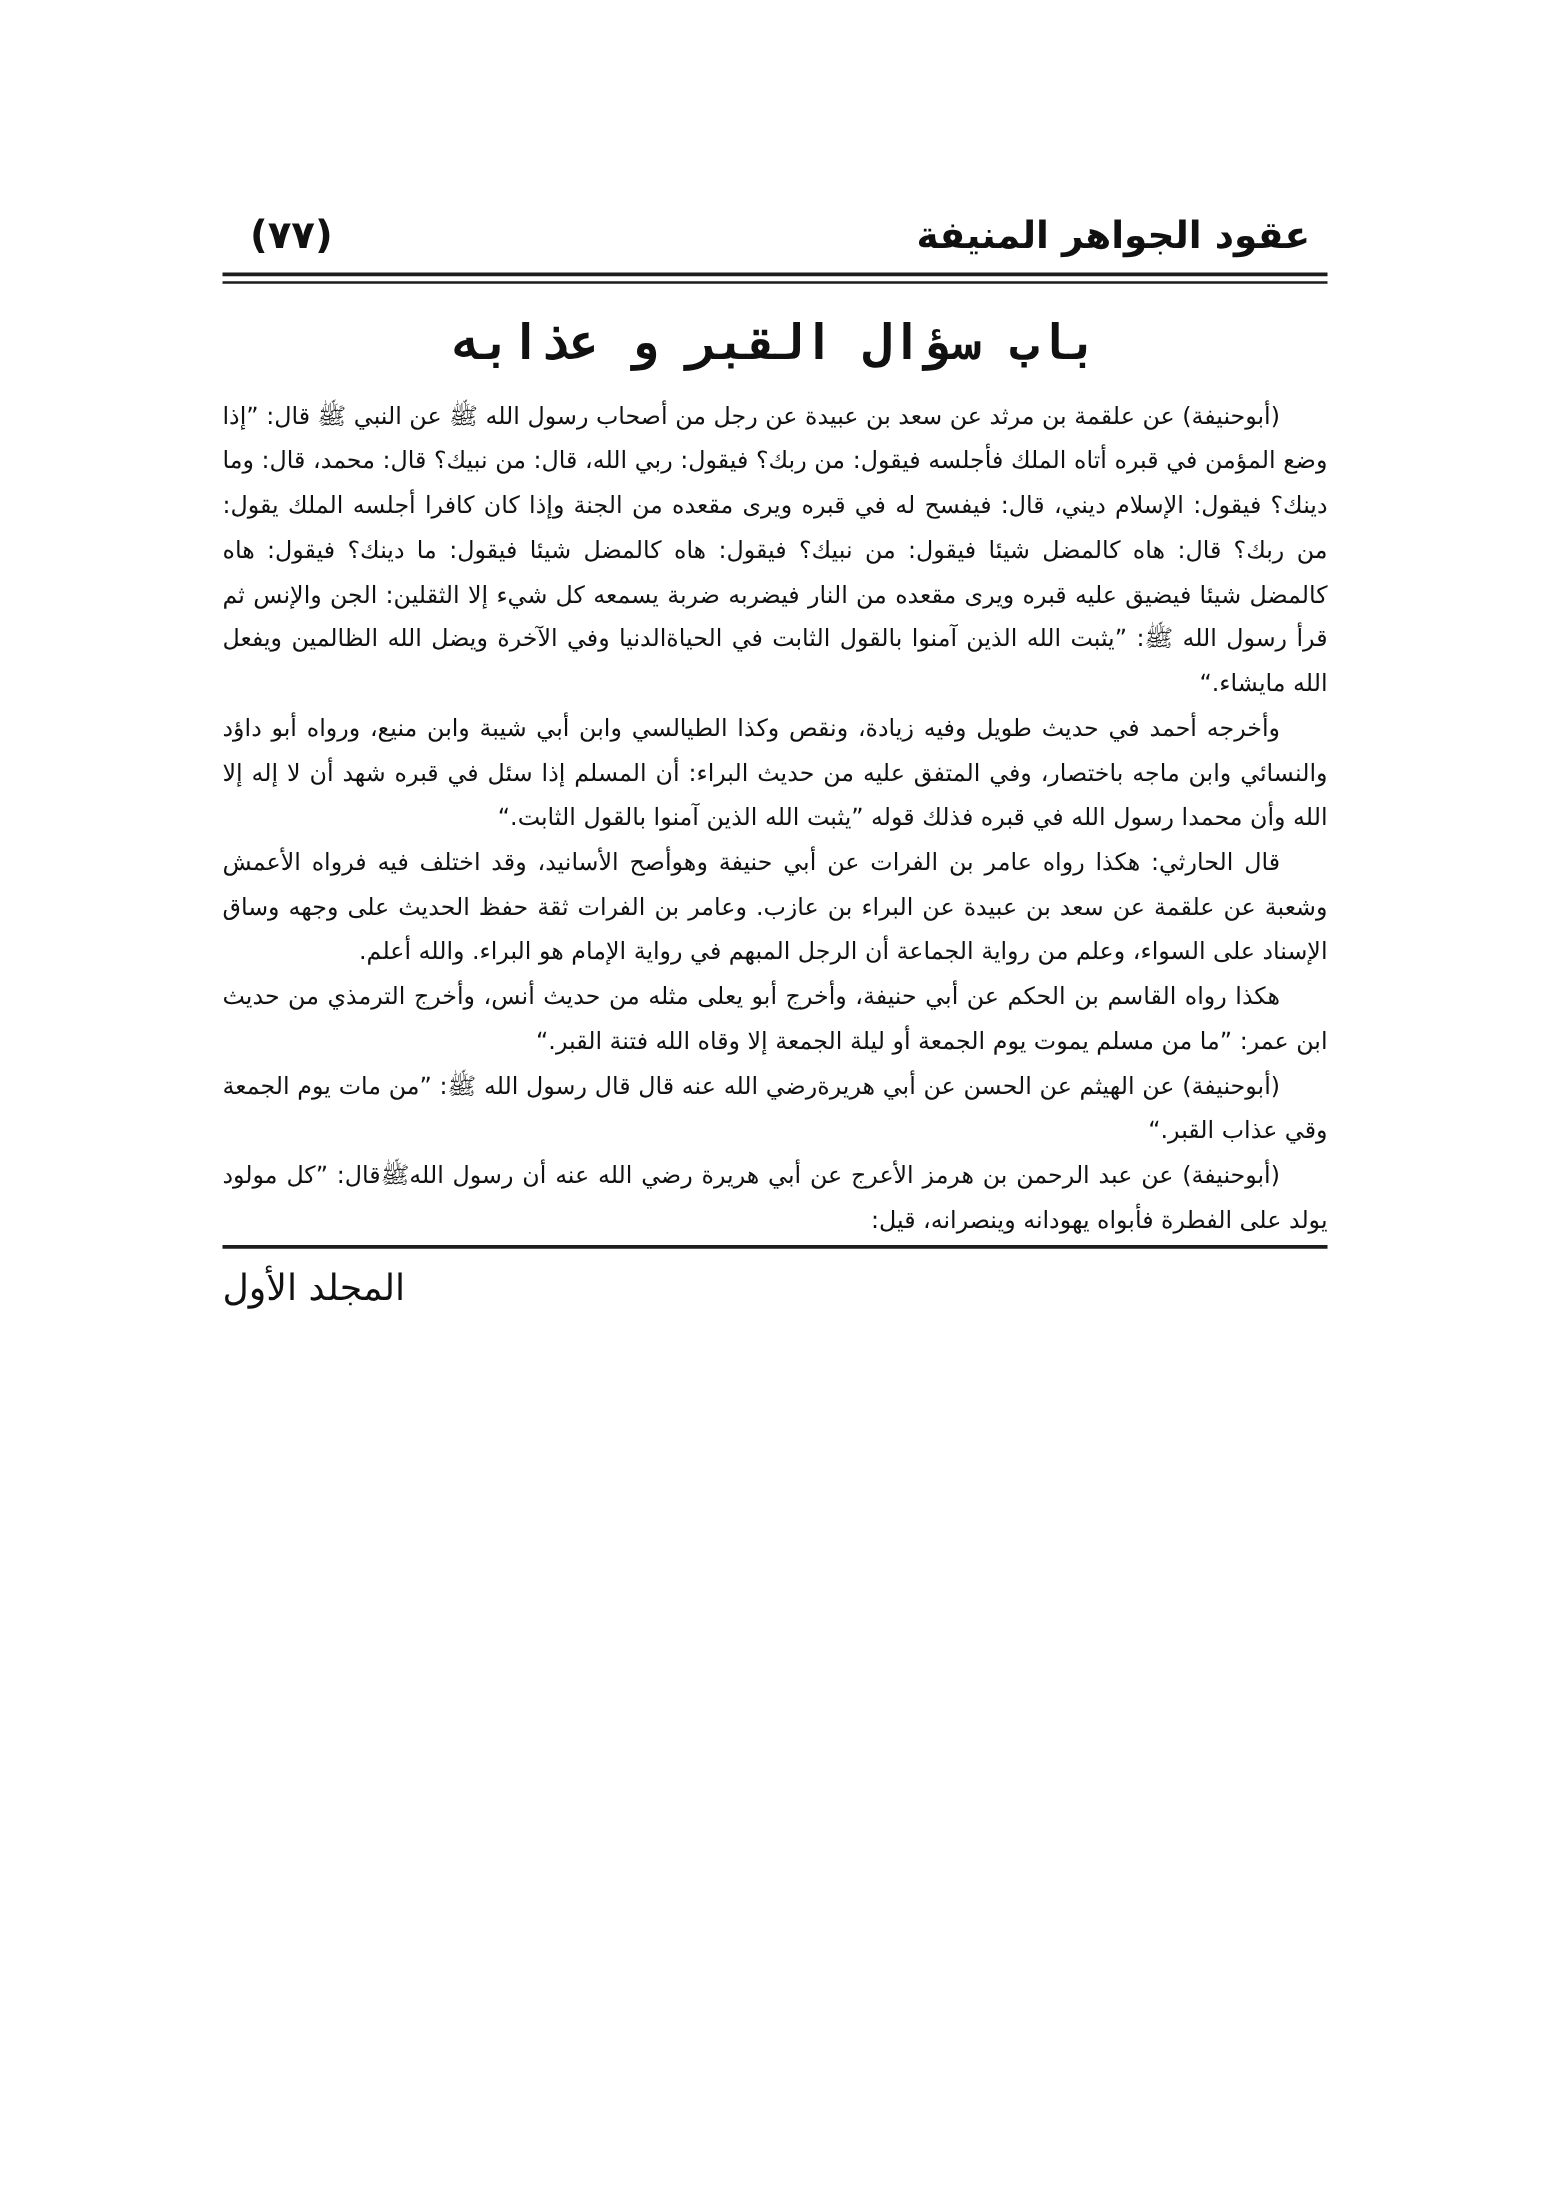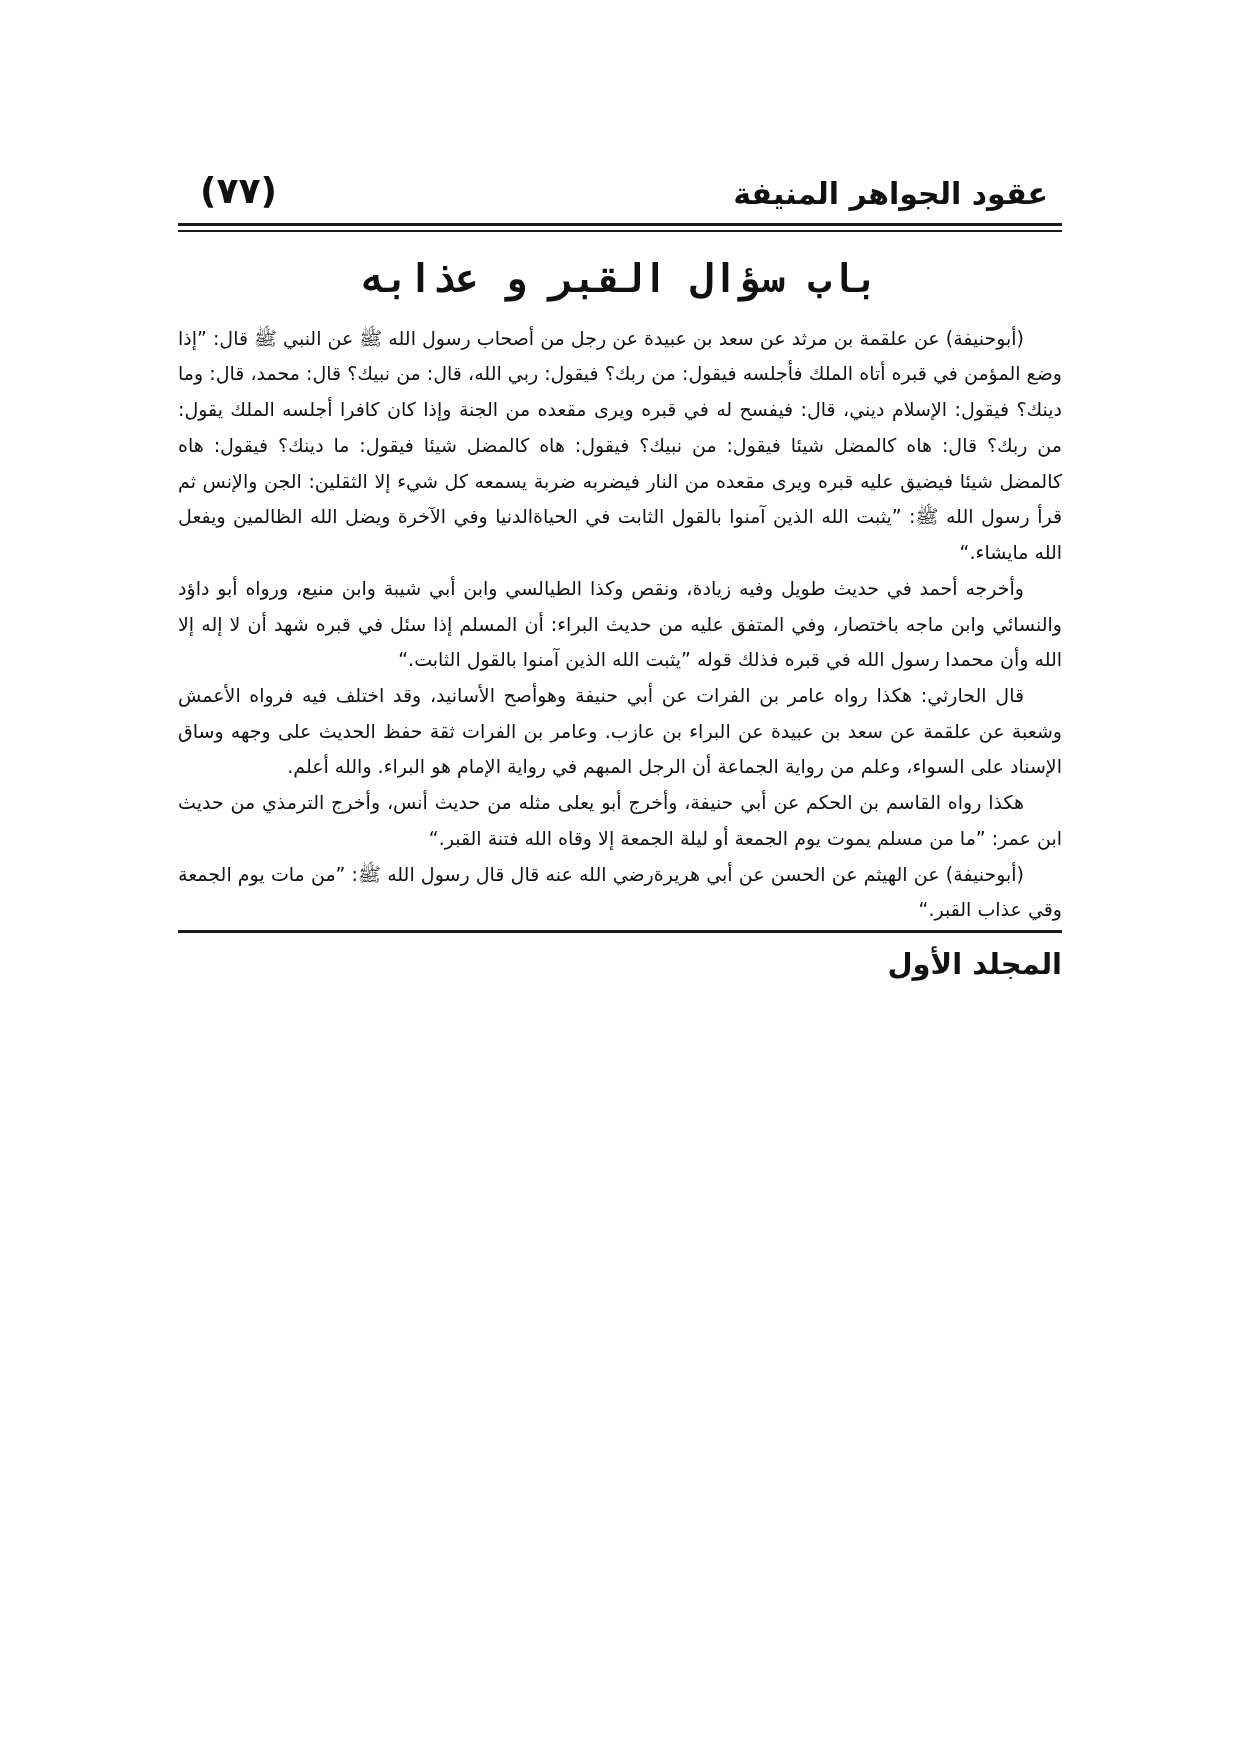--- a/index.html
+++ b/index.html
@@ -32,21 +32,21 @@
     justify-content: space-between;
     align-items: flex-end;
     font-weight: bold;
     padding: 0 14px 0 22px;
   }
   .book-title {
     font-size: 30px;
     letter-spacing: 0;
   }
   .page-number {
-    font-size: 36px;
+    font-size: 31px;
     direction: ltr;
   }
   .rule-double {
     margin-top: 12px;
     height: 4px;
     border-top: 3px solid #1c1c1c;
     border-bottom: 2px solid #1c1c1c;
   }
   
   .chapter-title {
@@ -72,23 +72,23 @@
     text-indent: 38px;
     margin: 0;
   }
   
   .rule-single {
     margin-top: 2px;
     border-top: 3px solid #1c1c1c;
     height: 0;
   }
   .page-footer {
-    text-align: right;
+    text-align: left;
     font-size: 29px;
-    font-weight: bold;
+    font-weight: normal;
     margin-top: 14px;
   }
 </style>
 </head>
 <body>
 
 <div class="sheet">
   <div class="content">
 
     <header class="page-header">
@@ -107,20 +107,21 @@
       <p class="body-para">وأخرجه أحمد في حديث طويل وفيه زيادة، ونقص وكذا الطيالسي وابن أبي شيبة وابن منيع، ورواه أبو داؤد والنسائي وابن ماجه باختصار، وفي المتفق عليه من حديث البراء: أن المسلم إذا سئل في قبره شهد أن لا إله إلا الله وأن محمدا رسول الله في قبره فذلك قوله ”يثبت الله الذين آمنوا بالقول الثابت.“</p>
 
       <p class="body-para">قال الحارثي: هكذا رواه عامر بن الفرات عن أبي حنيفة وهوأصح الأسانيد، وقد اختلف فيه فرواه الأعمش وشعبة عن علقمة عن سعد بن عبيدة عن البراء بن عازب. وعامر بن الفرات ثقة حفظ الحديث على وجهه وساق الإسناد على السواء، وعلم من رواية الجماعة أن الرجل المبهم في رواية الإمام هو البراء. والله أعلم.</p>
 
 
       <p class="body-para">هكذا رواه القاسم بن الحكم عن أبي حنيفة، وأخرج أبو يعلى مثله من حديث أنس، وأخرج الترمذي من حديث ابن عمر: ”ما من مسلم يموت يوم الجمعة أو ليلة الجمعة إلا وقاه الله فتنة القبر.“</p>
 
       <p class="body-para">(أبوحنيفة) عن الهيثم عن الحسن عن أبي هريرةرضي الله عنه قال قال رسول الله ﷺ: ”من مات يوم الجمعة وقي عذاب القبر.“</p>
 
 
+      <p class="body-para">(أبوحنيفة) عن عبد الرحمن بن هرمز الأعرج عن أبي هريرة رضي الله عنه أن رسول اللهﷺقال: ”كل مولود يولد على الفطرة فأبواه يهودانه وينصرانه، قيل:</p>
 
     </main>
 
     <div class="rule-single"></div>
 
     <footer class="page-footer">المجلد الأول</footer>
 
   </div>
 </div>
 

